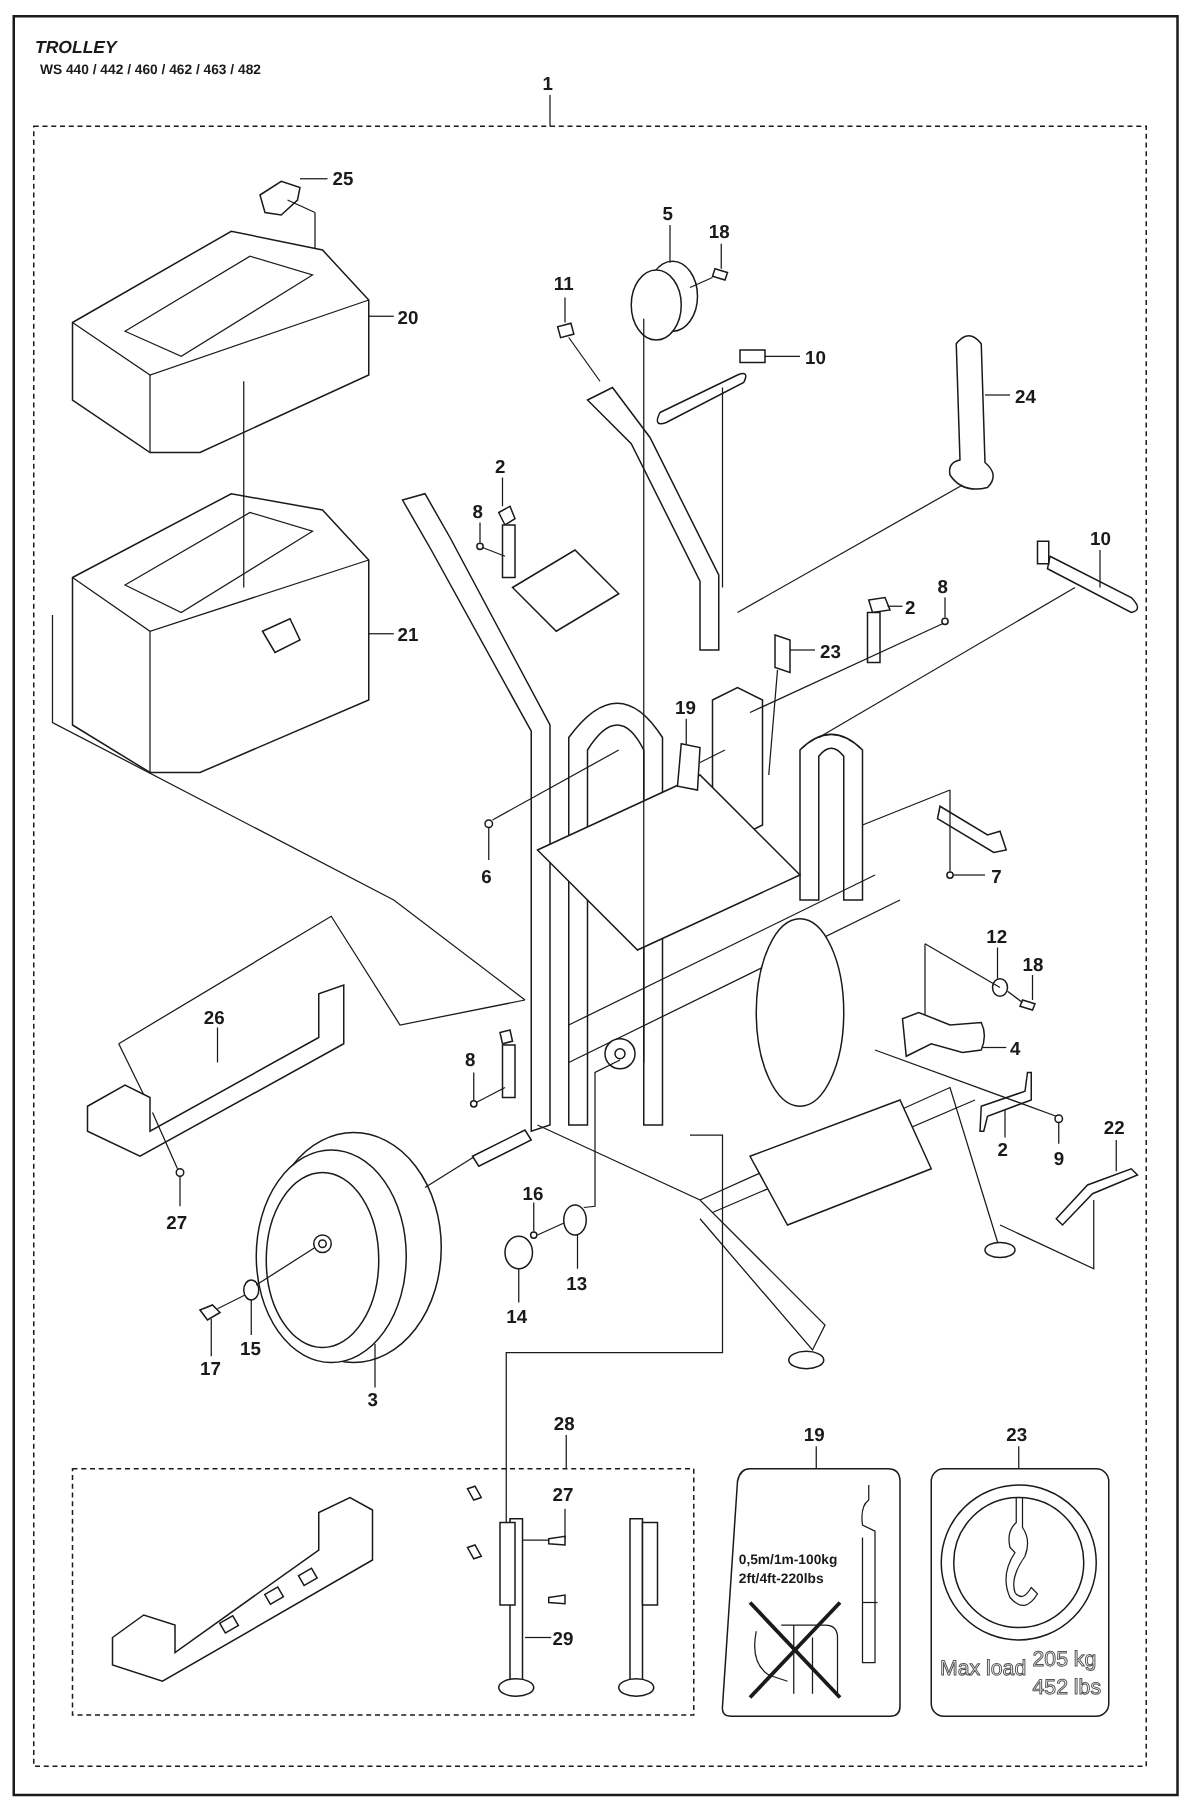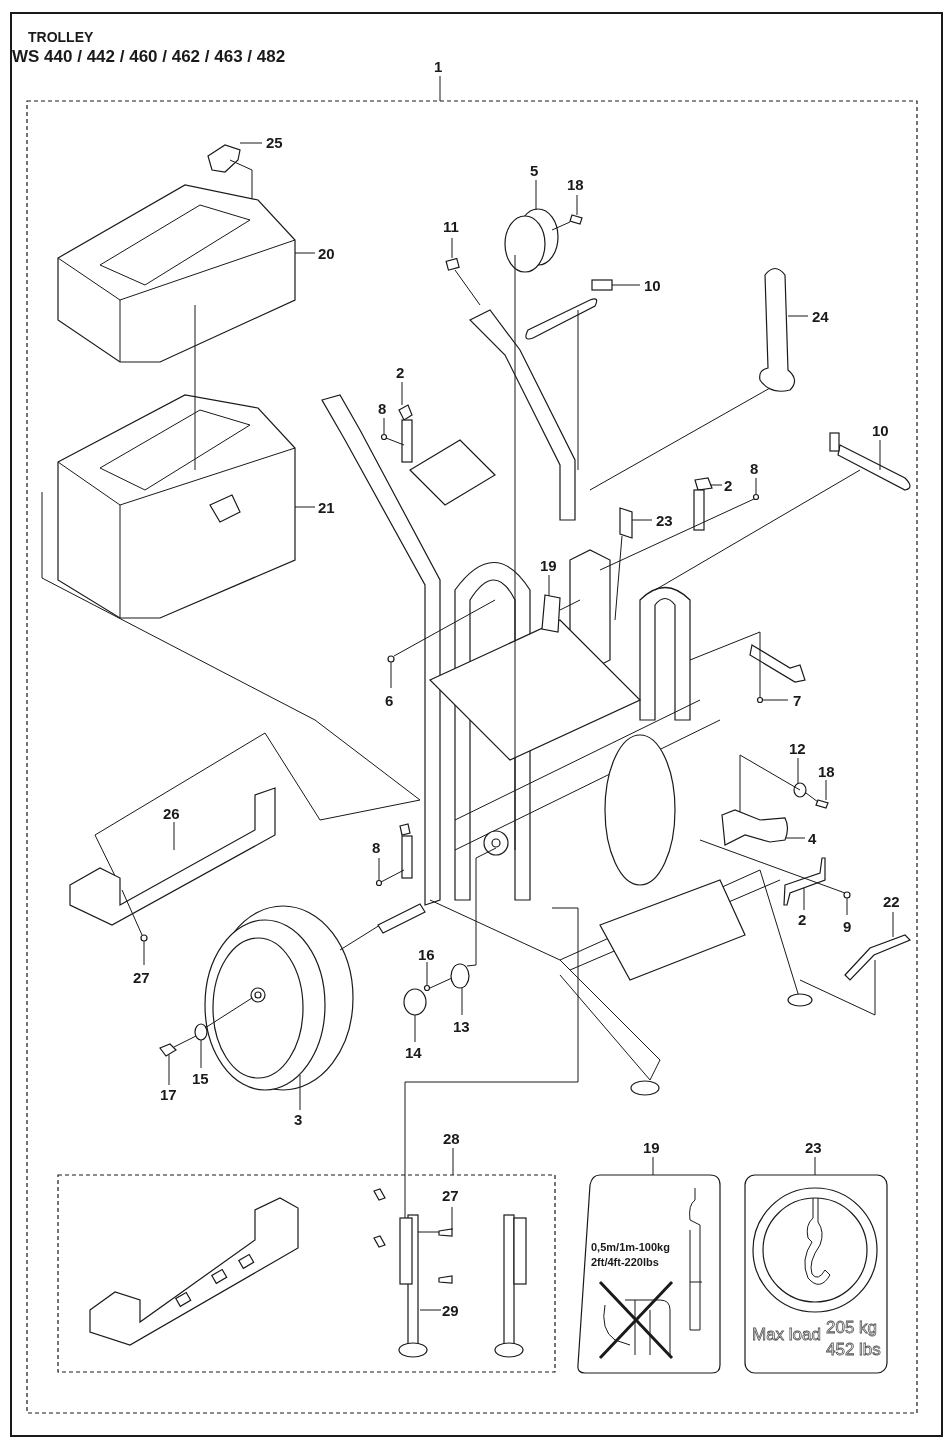--- a/index.html
+++ b/index.html
@@ -1,21 +1,21 @@
 <!DOCTYPE html>
 <html><head>
 <meta charset="utf-8">
 <style>
   html, body { margin:0; padding:0; background:#ffffff; }
   body { width:951px; height:1446px; position:relative; overflow:hidden;
          font-family:"Liberation Sans", sans-serif; color:#1a1a1a; }
   .frame { position:absolute; left:10px; top:12px; width:933px; height:1425px;
            border:2px solid #1a1a1a; box-sizing:border-box; }
-  .title { position:absolute; left:28px; top:28px; font-weight:bold; font-size:14px; line-height:19px; }
-  .subtitle { position:absolute; left:12px; top:47px; font-weight:bold; font-size:17px; line-height:19px; }
+  .title { position:absolute; left:28px; top:28px; font-weight:bold; font-size:14px; line-height:19px;font-style:italic; }
+  .subtitle { position:absolute; left:32px; top:47px; font-weight:bold; font-size:11px; line-height:19px; }
   svg.diagram { position:absolute; left:0; top:0; }
   .lbl { font-family:"Liberation Sans", sans-serif; font-weight:bold; font-size:15px; fill:#1a1a1a; }
   .ln { stroke:#1a1a1a; stroke-width:1; fill:none; }
   .part { stroke:#1a1a1a; stroke-width:1.2; fill:#ffffff; }
   .dash { stroke:#1a1a1a; stroke-width:1.2; fill:none; stroke-dasharray:4 3; }
   .decal-txt { font-family:"Liberation Sans", sans-serif; font-weight:bold; font-size:11px; fill:#1a1a1a; }
   .decal-outline { font-family:"Liberation Sans", sans-serif; font-size:17px; fill:#ffffff; stroke:#555; stroke-width:0.8; }
 </style>
 </head>
 <body>

